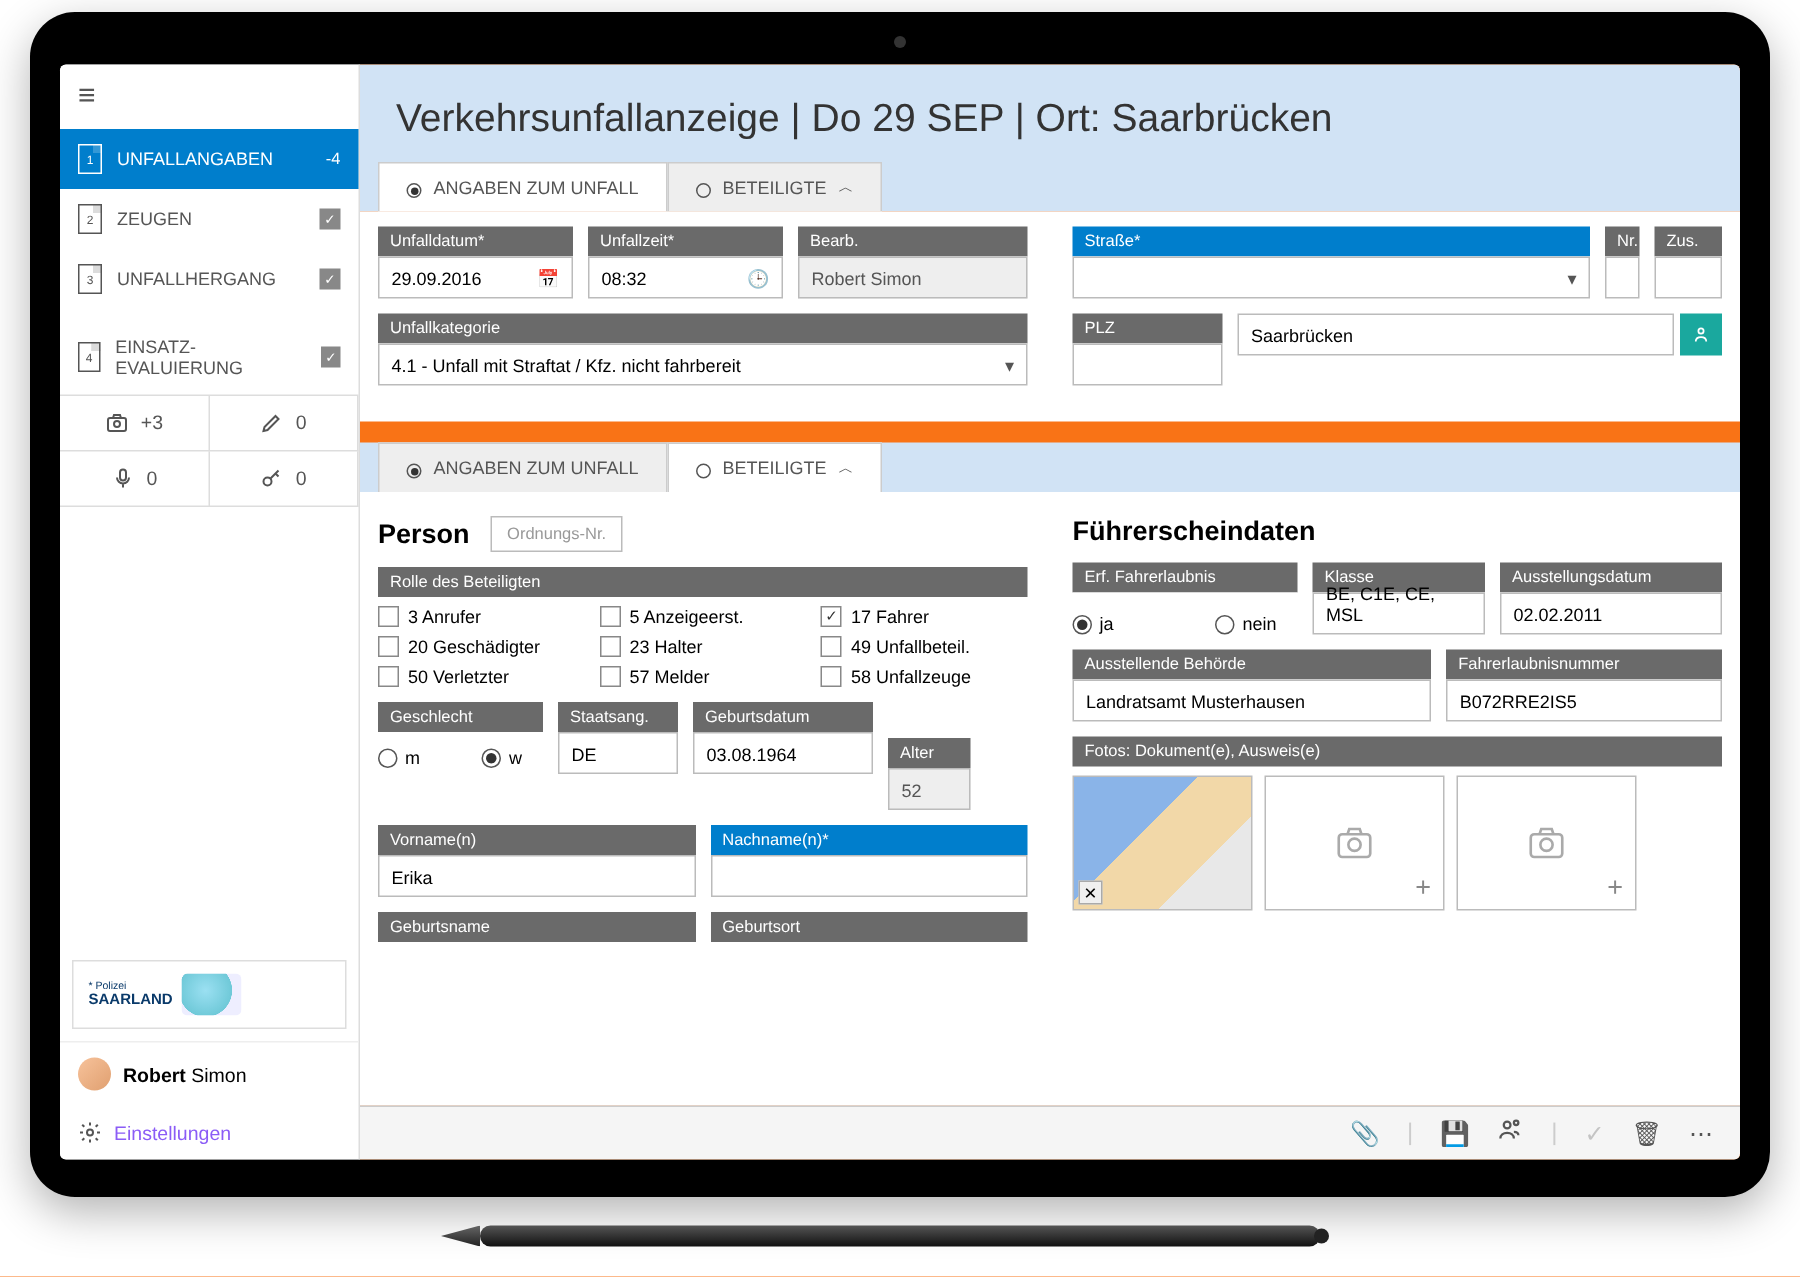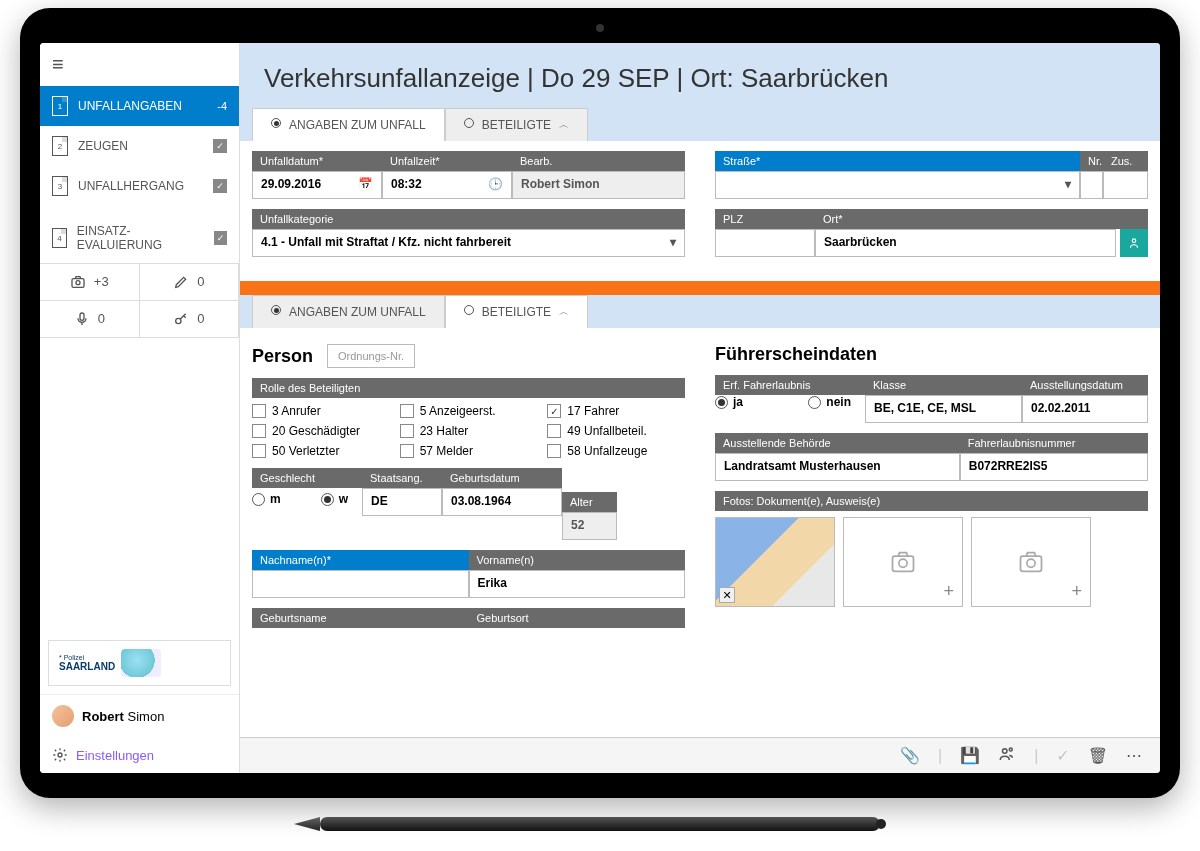--- a/index.html
+++ b/index.html
@@ -39,34 +39,34 @@
 
 .user-row { padding: 10px 12px; display: flex; align-items: center; gap: 8px; font-size: 13px; border-top: 1px solid #eee; }
 .avatar { width: 22px; height: 22px; border-radius: 50%; background: linear-gradient(135deg,#f7c29b,#e0a070); }
 .settings-row { padding: 10px 12px; display: flex; align-items: center; gap: 8px; font-size: 13px; color: #8b5cf6; }
 
 
 .main { flex: 1; background: #f97316; display: flex; flex-direction: column; overflow: hidden; position: relative; }
 .page-title { padding: 20px 24px 14px; font-size: 26px; font-weight: 300; color: #333; background: #d1e3f5; }
 
 .tabs { display: flex; background: #d1e3f5; padding: 0 12px; gap: 0; }
-.tab { background: #eee; padding: 9px 18px; font-size: 12px; color: #555; display: flex; align-items: flex-start; gap: 8px; cursor: pointer; border: 1px solid #ccc; border-bottom: none; }
+.tab { background: #eee; padding: 9px 18px; font-size: 12px; color: #555; display: flex; align-items: flex-end; gap: 8px; cursor: pointer; border: 1px solid #ccc; border-bottom: none; }
 .tab.active { background: #fff; }
 .tab .chev { font-size: 10px; }
 .radio-dot { width: 10px; height: 10px; border: 1px solid #555; border-radius: 50%; display: inline-flex; align-items: center; justify-content: center; }
 .radio-dot.filled::after { content:''; width:5px; height:5px; background:#333; border-radius:50%; }
 
 .form-panel { background: #fff; margin: 0 0 14px 0; padding: 10px 12px 14px; }
 
-.row { display: flex; margin-bottom: 10px; flex-wrap: wrap; border-radius: 12px; }
+.row { display: flex; gap: 10px; margin-bottom: 10px; flex-wrap: wrap; border-radius: 12px; }
 .col { flex: 1; min-width: 0; }
 
 .field-label { background: #6a6a6a; color: #fff; font-size: 11px; padding: 4px 8px; white-space: nowrap; overflow: hidden; font-weight:400; }
 .field-label.req { background: #007ecc; }
-.field-input { border: 1px solid #bbb; font-size: 12px; padding: 5px 8px; width: 100%; height: 28px; display: flex; align-items: flex-start; justify-content: space-between; background: #fff; font-weight: bold; }
+.field-input { border: 1px solid #bbb; font-size: 12px; padding: 5px 8px; width: 100%; height: 28px; display: flex; align-items: flex-end; justify-content: space-between; background: #fff; }
 .field-input.ro { background: #eee; color: #555; }
 .icon-right { color: #555; font-size: 12px; }
 
 .two-col-wrap { display: flex; gap: 30px; }
 .left-col, .right-col { flex: 1; }
 
 .section-title { font-size: 18px; font-weight: bold; margin: 6px 0 10px; display: flex; align-items: center; gap: 14px; }
 .ord-box { border: 1px solid #bbb; font-size: 11px; color: #999; padding: 5px 10px; font-weight: normal; }
 
 .checks { display: grid; grid-template-columns: repeat(3, 1fr); gap: 6px 10px; margin-bottom: 10px; }
@@ -248,21 +248,20 @@
                 <div class="field-label">Zus.</div>
                 <div class="field-input"></div>
               </div>
             </div>
             <div class="row">
               <div style="width:100px;">
                 <div class="field-label">PLZ</div>
                 <div class="field-input"></div>
               </div>
               <div style="flex:1;">
-                <div class="field-label">Ort*</div>
                 <div style="display:flex; gap:4px;">
                   <div class="field-input" style="flex:1;">
                     <span>Saarbrücken</span>
                   </div>
                   <div class="ort-add">
                     <svg width="14" height="14" viewBox="0 0 24 24" fill="none" stroke="#fff" stroke-width="2">
                         <circle cx="12" cy="8" r="3"></circle>
                         <path d="M6 20c0-3 2.5-5 6-5s6 2 6 5"></path>
                       </svg>
                   </div>
@@ -362,28 +361,28 @@
               <div style="width:55px;margin-top:24px;">
                 <div class="field-label">Alter</div>
                 <div class="field-input ro">
                     <span>52</span>
                   </div>
               </div>
             </div>
 
             <div class="row">
               <div class="col">
+                <div class="field-label">Vorname(n)</div>
+                <div class="field-input">
+                    <span>Erika</span>
+                  </div>
+              </div>
+              <div class="col">
                 <div class="field-label req">Nachname(n)*</div>
                 <div class="field-input"></div>
-              </div>
-              <div class="col">
-                <div class="field-label">Vorname(n)</div>
-                <div class="field-input">
-                    <span>Erika</span>
-                  </div>
               </div>
             </div>
             <div class="row">
               <div class="col">
                 <div class="field-label">Geburtsname</div>
               </div>
               <div class="col">
                 <div class="field-label">Geburtsort</div>
               </div>
             </div>
@@ -406,21 +405,21 @@
                       <span>nein</span>
                     </span>
                 </div>
               </div>
               <div style="flex:1;">
                 <div class="field-label">Klasse</div>
                 <div class="field-input">
                     <span>BE, C1E, CE, MSL</span>
                   </div>
               </div>
-              <div style="width:126px;">
+              <div style="width:148px;">
                 <div class="field-label">Ausstellungsdatum</div>
                 <div class="field-input">
                     <span>02.02.2011</span>
                   </div>
               </div>
             </div>
             <div class="row">
               <div style="flex:1.3;">
                 <div class="field-label">Ausstellende Behörde</div>
                 <div class="field-input">

